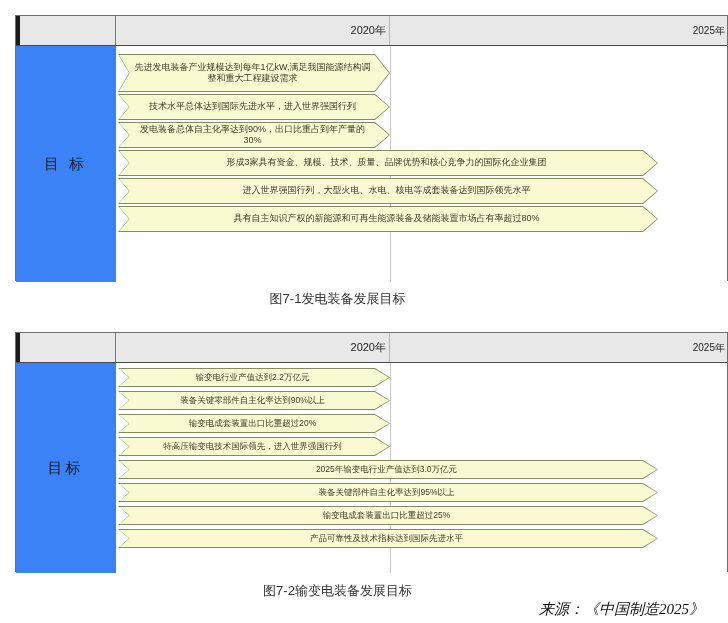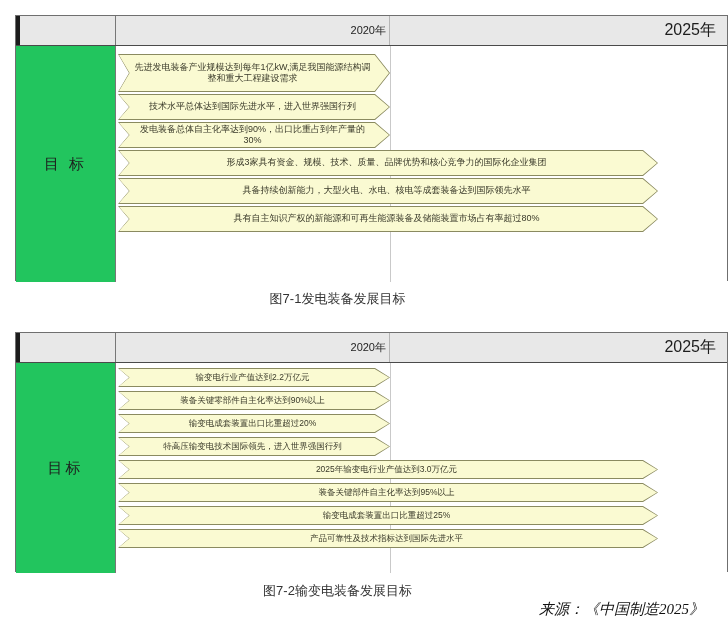--- a/index.html
+++ b/index.html
@@ -25,25 +25,25 @@
     content:"";position:absolute;left:0;top:0;bottom:0;width:4px;background:#1c1c1c;
   }
   .th-spacer{width:100px;height:100%;border-right:1px solid #777;box-sizing:border-box;}
   .th-2020{
     width:274px;height:100%;border-right:1px solid #b5b5b5;box-sizing:border-box;
     display:flex;align-items:center;justify-content:flex-end;
     font-size:11px;padding-right:3px;color:#1d1d1d;
   }
   .th-2025{
     flex:1;height:100%;display:flex;align-items:center;justify-content:flex-end;
-    font-size:16px;padding-right:11px;color:#1d1d1d;text-align:center;
+    font-size:10px;padding-right:2px;color:#1d1d1d;text-align:center;
   }
   .tbody{display:flex;}
   .row-label{
-    width:100px;background:#22c55e;border-right:1px solid #777;box-sizing:border-box;
+    width:100px;background:#3b82f6;border-right:1px solid #777;box-sizing:border-box;
     display:flex;align-items:center;justify-content:center;
     font-size:15px;letter-spacing:3px;color:#1d1d1d;
   }
   .chart-area{flex:1;position:relative;background:#fff;}
   .col-divider{
     position:absolute;left:274px;top:0;bottom:0;width:1px;background:#c9c9c9;
   }
   .arrows{
     position:relative;display:flex;flex-direction:column;align-items:flex-start;
     box-sizing:border-box;
@@ -112,21 +112,21 @@
           <div class="arrow short">
             <div class="arrow-body"></div>
             <div class="arrow-text">发电装备总体自主化率达到90%，出口比重占到年产量的30%</div>
           </div>
           <div class="arrow long">
             <div class="arrow-body"></div>
             <div class="arrow-text">形成3家具有资金、规模、技术、质量、品牌优势和核心竞争力的国际化企业集团</div>
           </div>
           <div class="arrow long">
             <div class="arrow-body"></div>
-            <div class="arrow-text">具备持续创新能力，大型火电、水电、核电等成套装备达到国际领先水平</div>
+            <div class="arrow-text">进入世界强国行列，大型火电、水电、核电等成套装备达到国际领先水平</div>
           </div>
           <div class="arrow long">
             <div class="arrow-body"></div>
             <div class="arrow-text">具有自主知识产权的新能源和可再生能源装备及储能装置市场占有率超过80%</div>
           </div>
         </div>
       </div>
     </div>
   </div>
 

